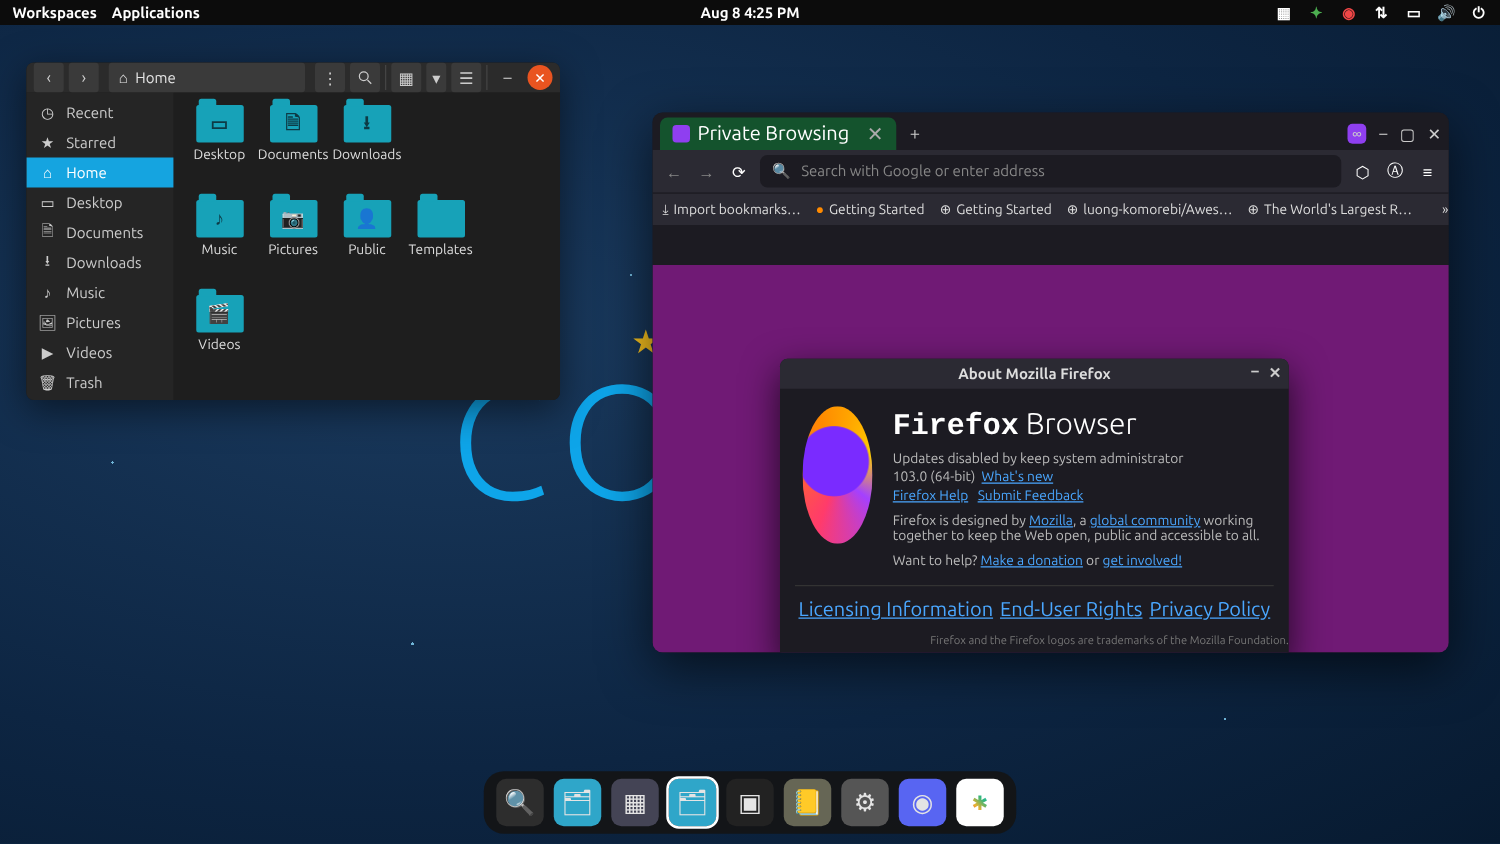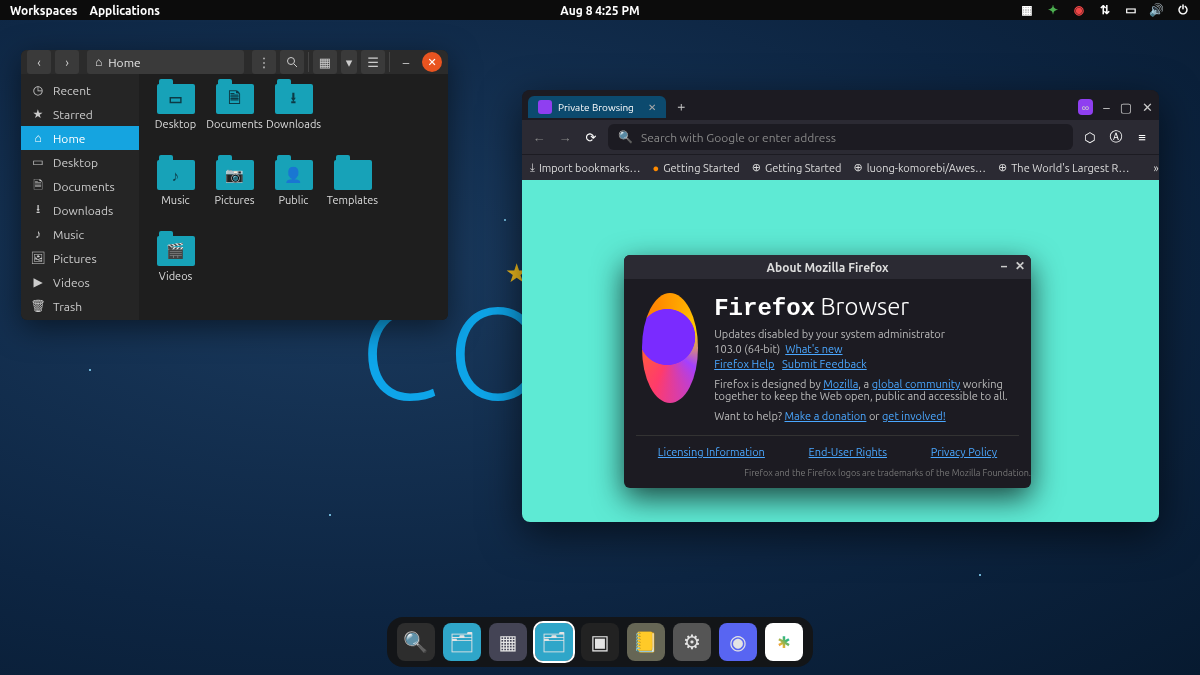--- a/index.html
+++ b/index.html
@@ -42,47 +42,47 @@
 .fm-main { flex: 1; background: #1e1e1e; padding: 10px 8px; display: grid; grid-template-columns: repeat(5, 1fr); grid-auto-rows: 70px; gap: 6px 2px; align-content: start; }
 .fm-main .folder { display: flex; flex-direction: column; align-items: center; gap: 4px; cursor: pointer; }
 .fm-main .folder .ficon { width: 38px; height: 30px; background: #17a2b8; border-radius: 2px; position: relative; }
 .fm-main .folder .ficon::before { content:""; position:absolute; top:-5px; left:2px; width:14px; height:6px; background:#17a2b8; border-radius:2px 2px 0 0;}
 .fm-main .folder .ficon .glyph { position:absolute; inset:0; display:flex;align-items:center;justify-content:center; color:#0d3a45; font-size:15px; font-weight:bold;}
 .fm-main .folder .flabel { font-size: 11px; color:#ddd; }
 
 
 .ff { position: absolute; left: 522px; top: 90px; width: 637px; height: 432px; background: #1c1b22; border-radius: 8px; box-shadow: 0 12px 40px rgba(0,0,0,.6); overflow: hidden; display:flex; flex-direction:column; }
 .ff-tabbar { height: 30px; background: #1c1b22; display: flex; align-items: center; padding: 4px 6px 0; gap: 4px; }
-.ff-tab { display:flex; align-items:center; gap:6px; background:#0c4a6e; border-radius:6px 6px 0 0; padding: 4px 10px; font-size:10px; color:#fff; }
+.ff-tab { display:flex; align-items:center; gap:6px; background:#14532d; border-radius:6px 6px 0 0; padding: 4px 10px; font-size:16px; color:#fff; }
 .ff-tab .mask { width:14px;height:14px;background:#8f3ff0;border-radius:3px;display:inline-block;}
 .ff-tab .x { margin-left:8px; cursor:pointer; color:#aaa;}
 .ff-newtab { width:22px;height:22px;display:flex;align-items:center;justify-content:center;color:#ccc;cursor:pointer;}
 .ff-winctl { margin-left:auto; display:flex; gap:10px; align-items:center; color:#ccc; font-size:13px;}
 .ff-winctl .pb-badge{ background:#8f3ff0; border-radius:4px; padding:1px 4px;}
 .ff-toolbar { height: 34px; background: #2b2a33; display:flex; align-items:center; padding: 0 8px; gap:8px; }
 .ff-toolbar .nav { color:#888; cursor:not-allowed; width:18px;text-align:center;}
 .ff-toolbar .nav.active{color:#fff;cursor:pointer;}
 .ff-urlbar { flex:1; background:#1c1b22; border-radius:6px; height:26px; display:flex;align-items:center; padding:0 10px; gap:8px; color:#888; font-size:12px;}
 .ff-bookbar { height:26px; background:#2b2a33; border-top:1px solid #1c1b22; display:flex;align-items:center;padding:0 8px;gap:12px;font-size:11px;color:#ddd;overflow:hidden;}
 .ff-bookbar .bm{display:flex;align-items:center;gap:4px;cursor:pointer;white-space:nowrap;}
 .ff-bookbar .spacer{flex:1;}
-.ff-content { flex:1; background:#5eead4; position:relative; }
+.ff-content { flex:1; background:#701a75; position:relative;margin-top:32px; }
 
 
 .about { position:absolute; left:102px; top:75px; width:407px; background:#1c1b22; border-radius:6px; box-shadow:0 10px 30px rgba(0,0,0,.7); color:#ddd; font-size:11px; }
 .about-title { height:24px; display:flex;align-items:center;justify-content:center; background:#2b2a33; border-radius:6px 6px 0 0; position:relative; font-size:12px; font-weight:600;}
 .about-title .wc { position:absolute; right:6px; top:4px; display:flex; gap:8px; color:#ccc;}
 .about-body { display:flex; padding: 14px 18px 10px; gap:16px;}
 .about-logo { width:110px;height:110px; border-radius:50%; background: radial-gradient(circle at 45% 40%, #7a2bff 0 38%, transparent 39%), conic-gradient(from 200deg, #ff3b6b, #ff8a00 40%, #ffd000 60%, #a440ff 80%, #ff3b6b);}
 .about-info h1{ font-size:24px; font-weight:300; color:#fff; margin-bottom:6px;}
 .about-info h1 b{font-weight:700;font-family:Liberation Mono, monospace;}
 .about-info .line{margin:3px 0; color:#bbb;}
 .about-info a{color:#4aa7ff; text-decoration:underline; cursor:pointer;text-align:right;}
 .about-footer{ display:flex; justify-content:space-around; padding:10px 0 6px; border-top:1px solid #333; margin:0 12px;}
-.about-footer span{color:#4aa7ff; text-decoration:underline; cursor:pointer; font-size:11px;}
+.about-footer span{color:#4aa7ff; text-decoration:underline; cursor:pointer; font-size:16px;}
 .about-tm{ text-align:right; font-size:9px; color:#777; padding:4px 0 10px;}
 
 
 .dock { position:absolute; left:50%; bottom:8px; transform:translateX(-50%); background:rgba(20,20,20,.9); border-radius:16px; padding:6px 10px; display:flex; gap:8px;}
 .dock .app{ width:38px;height:38px; border-radius:8px; display:flex;align-items:center;justify-content:center; cursor:pointer; font-size:20px;}
 .dock .app.files{background:#2fa6c9;}
 .dock .app.grid{background:#445;}
 .dock .app.term{background:#222;}
 .dock .app.note{background:#665;}
 .dock .app.gear{background:#555;}
@@ -296,21 +296,21 @@
         <span>About Mozilla Firefox</span>
         <div class="wc">
           <span>–</span>
           <span>✕</span>
         </div>
       </div>
       <div class="about-body">
         <div class="about-logo"></div>
         <div class="about-info">
           <h1><b>Firefox</b> <span>Browser</span></h1>
-          <div class="line">Updates disabled by your system administrator</div>
+          <div class="line">Updates disabled by keep system administrator</div>
           <div class="line"><span>103.0 (64-bit)</span>&nbsp;&nbsp;<a>What's new</a></div>
           <div class="line"><a>Firefox Help</a>&nbsp;&nbsp;&nbsp;<a>Submit Feedback</a></div>
           <div class="line" style="margin-top:8px;"><span>Firefox is designed by </span><a>Mozilla</a><span>, a </span><a>global community</a><span> working together to keep the Web open, public and accessible to all.</span></div>
           <div class="line" style="margin-top:8px;"><span>Want to help? </span><a>Make a donation</a><span> or </span><a>get involved!</a></div>
         </div>
       </div>
       <div class="about-footer">
         <span>Licensing Information</span>
         <span>End-User Rights</span>
         <span>Privacy Policy</span>

